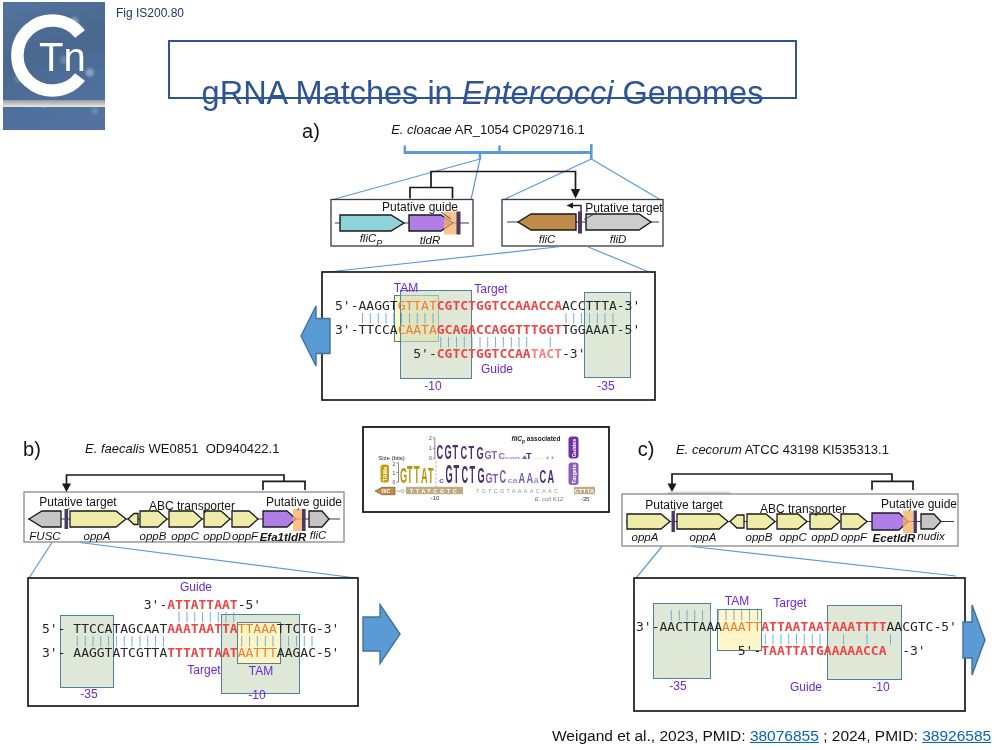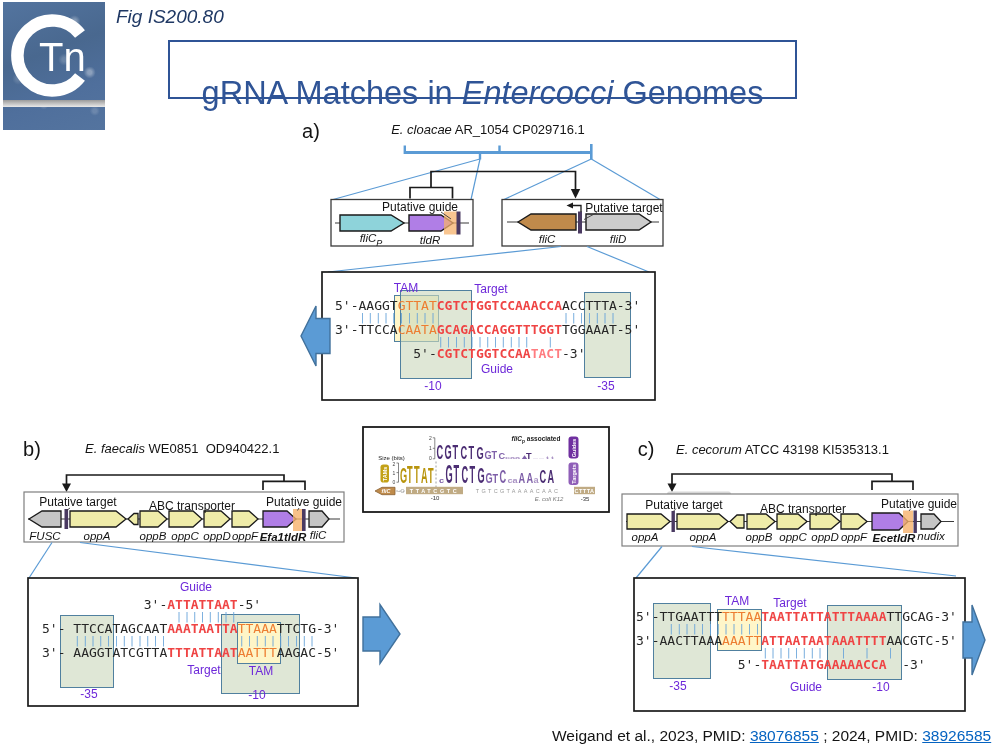--- a/index.html
+++ b/index.html
@@ -14,21 +14,21 @@
       radial-gradient(circle at 20% 25%, rgba(255,255,255,.35) 0 2px, rgba(255,255,255,0) 5px),
       radial-gradient(circle at 70% 15%, rgba(255,255,255,.3) 0 2px, rgba(255,255,255,0) 6px),
       radial-gradient(circle at 85% 55%, rgba(255,255,255,.35) 0 2px, rgba(255,255,255,0) 6px),
       radial-gradient(circle at 40% 80%, rgba(255,255,255,.2) 0 2px, rgba(255,255,255,0) 5px),
       radial-gradient(circle at 60% 45%, rgba(255,255,255,.18) 0 2px, rgba(255,255,255,0) 6px),
       radial-gradient(circle at 15% 60%, rgba(255,255,255,.15) 0 2px, rgba(255,255,255,0) 6px),
       radial-gradient(circle at 90% 85%, rgba(255,255,255,.15) 0 2px, rgba(255,255,255,0) 5px),
       linear-gradient(160deg,#53749f 0%,#49688f 40%,#4f6f9c 70%,#54749f 100%);}
   #logo-shadow{left:3px;top:100px;width:102px;height:7px;
     background:linear-gradient(#9a9a9a,#e9e9e9);}
-  #fig-label{left:116px;top:6px;font-size:19px;color:#1f3864;z-index:4;font-style:italic;}
+  #fig-label{left:116px;top:6px;font-size:12px;color:#1f3864;z-index:4;}
   #title-box{left:168px;top:40px;width:625px;height:55px;border:2px solid #2f5496;z-index:4;
     display:flex;align-items:center;justify-content:center;}
   #title-box .t{font-size:32.5px;color:#2f5496;white-space:pre;margin-top:48px;}
   
   .lbl{font-size:12px;color:#6d28d9;}
   .plabel{font-size:20px;color:#141414;}
   .phead{font-size:13px;color:#141414;white-space:pre;}
   .phead14{font-size:13px;color:#141414;white-space:pre;z-index:4;}
   .it{font-style:italic;}
   .anno{font-size:12px;color:#141414;}
@@ -323,21 +323,20 @@
   <div class="ctr gl" style="left:825px;top:537px">oppD</div>
   <div class="ctr gl" style="left:854px;top:537px">oppF</div>
   <div class="ctr gl glb" style="left:894px;top:538px">EcetldR</div>
   <div class="ctr gl" style="left:931px;top:536px">nudix</div>
 
   <div class="hbox green" style="left:652.8px;top:603px;width:56px;height:74px"></div>
   <div class="hbox yellow" style="left:717px;top:609px;width:43px;height:40px"></div>
   <div class="hbox green" style="left:827px;top:605px;width:73px;height:73px"></div>
 
   <div class="seqpanel" style="left:636px;top:610px">
-      <div class="seqrow"><span class="blk">5'-</span><span class="blk">TTGAATTT</span><span class="org">TTTAA</span><span class="red">TAATTATTATTTAAAA</span><span class="blk">TTGCAG</span><span class="blk">-3'</span></div>
       <div class="tickrow">    ||||||||||||</div>
       <div class="seqrow"><span class="blk">3'-</span><span class="blk">AACTTAAA</span><span class="org">AAATT</span><span class="red">ATTAATAATAAATTTT</span><span class="blk">AACGTC</span><span class="blk">-5'</span></div>
       <div class="tickrow">                ||||||||  |  |  |</div>
       <div class="seqrow"><span class="blk">             </span><span class="blk">5'-</span><span class="red">TAATTATGAAAAACCA</span><span class="blk">  </span><span class="blk">-3'</span></div>
     </div>
   <div class="ctr lbl" style="left:737px;top:601px;z-index:6">TAM</div>
   <div class="ctr lbl" style="left:790px;top:603px;z-index:6">Target</div>
   <div class="ctr lbl" style="left:678px;top:686px;z-index:6">-35</div>
   <div class="ctr lbl" style="left:806px;top:687px;z-index:6">Guide</div>
   <div class="ctr lbl" style="left:881px;top:687px;z-index:6">-10</div>

